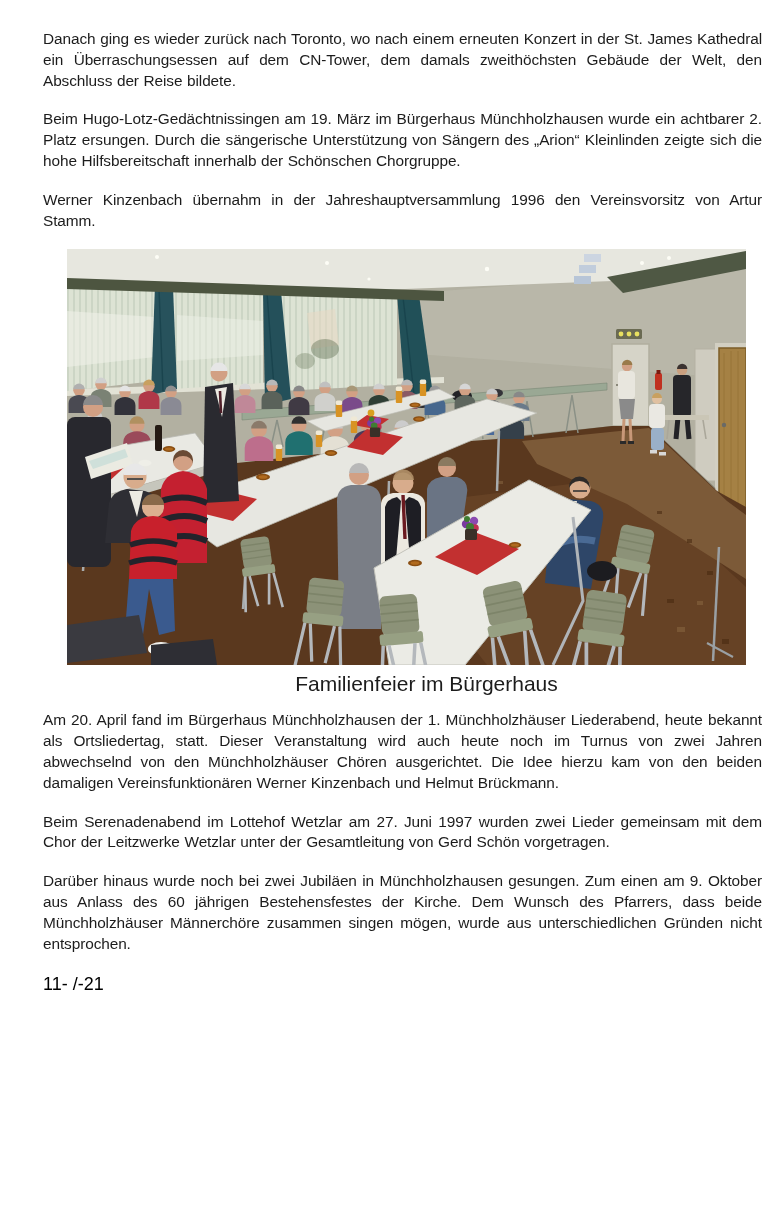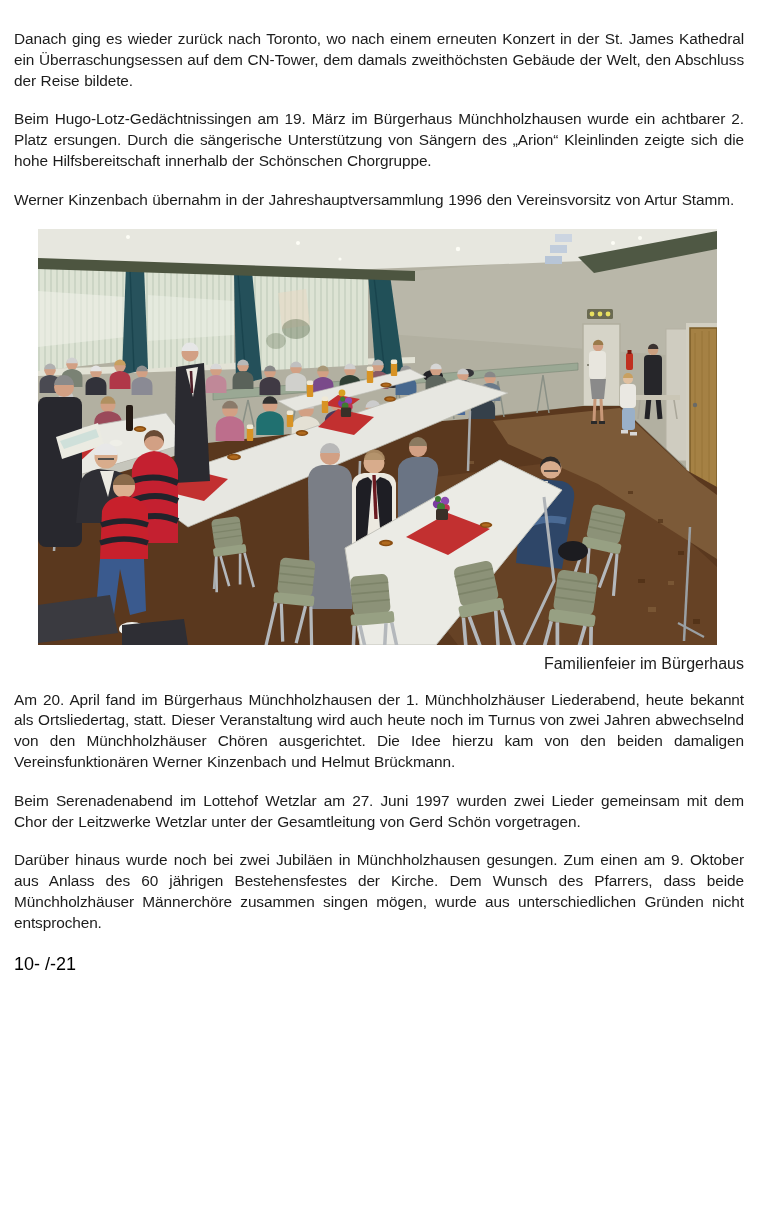--- a/index.html
+++ b/index.html
@@ -1,29 +1,29 @@
 <!DOCTYPE html>
 <html lang="de"><head>
 <meta charset="utf-8">
 <style>
   html,body{margin:0;padding:0;}
   body{
     width:776px;height:1226px;overflow:hidden;background:#ffffff;
     font-family:"Liberation Sans","DejaVu Sans",sans-serif;
     color:#1c1c1c;
   }
-  .page{padding:29px 32px 0 14px;}
+  .page{padding:29px 14px 0 14px;margin-left:29px;}
   .para{
     font-size:15.4px;line-height:20.8px;text-align:justify;
     margin:0 0 18px 0;letter-spacing:-0.1px;word-spacing:0.5px;
   }
   .photo-wrap{margin:8px 0 8px 24px;width:679px;height:416px;line-height:0;}
   .photo-wrap svg{display:block;width:679px;height:416px;}
   .caption{
-    font-size:16px;line-height:21px;margin:0 0 16px 48px;text-align:right;
+    font-size:21px;line-height:21px;margin:0 0 16px 48px;text-align:center;
   }
   .footer{
     font-size:18px;line-height:20px;margin:20px 0 0 0;color:#000;
   }
 </style>
 </head>
 <body>
 
 <div class="page">
 
@@ -344,15 +344,15 @@
       </g>
     </svg>
   </figure>
 
   <p class="caption">Familienfeier im Bürgerhaus</p>
 
   <p class="para">Am 20. April fand im Bürgerhaus Münchholzhausen der 1. Münchholzhäuser Liederabend, heute bekannt als Ortsliedertag, statt. Dieser Veranstaltung wird auch heute noch im Turnus von zwei Jahren abwechselnd von den Münchholzhäuser Chören ausgerichtet. Die Idee hierzu kam von den beiden damaligen Vereinsfunktionären Werner Kinzenbach und Helmut Brückmann.</p>
   <p class="para">Beim Serenadenabend im Lottehof Wetzlar am 27. Juni 1997 wurden zwei Lieder gemeinsam mit dem Chor der Leitzwerke Wetzlar unter der Gesamtleitung von Gerd Schön vorgetragen.</p>
   <p class="para">Darüber hinaus wurde noch bei zwei Jubiläen in Münchholzhausen gesungen. Zum einen am 9. Oktober aus Anlass des 60 jährigen Bestehensfestes der Kirche. Dem Wunsch des Pfarrers, dass beide Münchholzhäuser Männerchöre zusammen singen mögen, wurde aus unterschiedlichen Gründen nicht entsprochen.</p>
 
-  <div class="footer">10- /-21</div>
+  <div class="footer">11- /-21</div>
 
 </div>
 
 </body></html>

